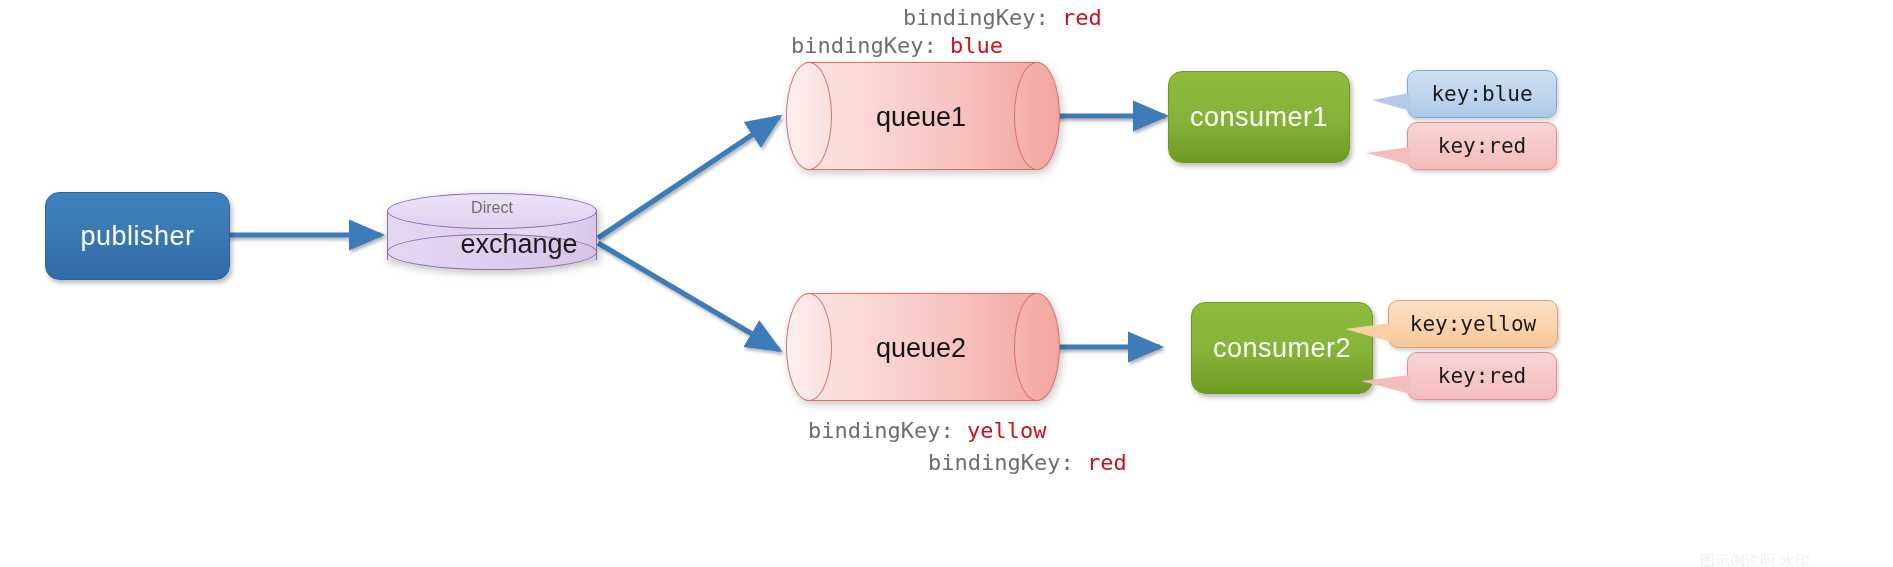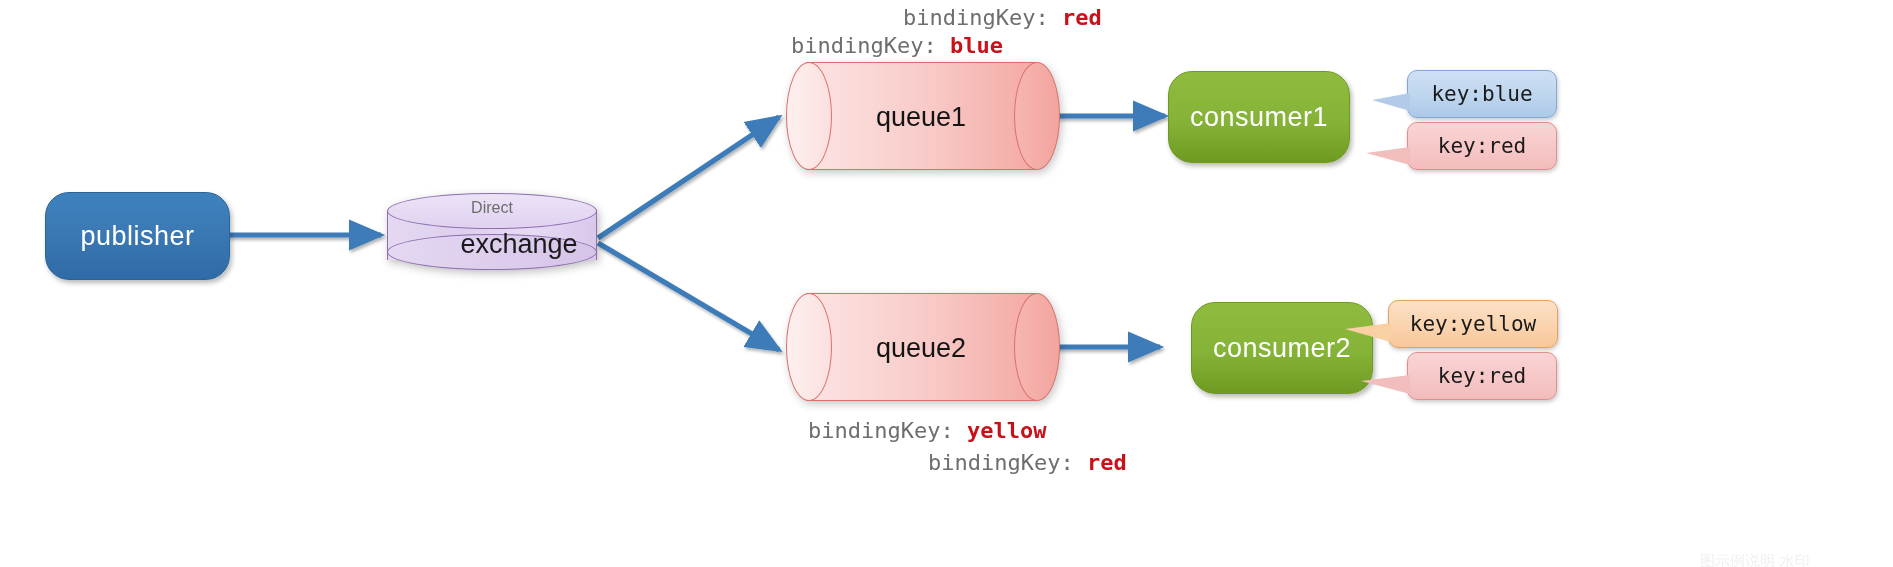--- a/index.html
+++ b/index.html
@@ -34,21 +34,21 @@
     white-space: nowrap;
     font-family: Liberation Sans, sans-serif;
   }
 
   
   .rbox {
     position: absolute;
     display: flex;
     align-items: center;
     justify-content: center;
-    border-radius: 24px;
+    border-radius: 14px;
     box-shadow: 2px 3px 5px rgba(0,0,0,0.28);
     color: #ffffff;
     font-size: 27px;
     letter-spacing: 0.5px;
   }
   .rbox.publisher {
     background: linear-gradient(to bottom, #3d82bd 0%, #3b79b4 45%, #2f6ba6 100%);
     border: 1px solid #2c6396;
   }
   .rbox.consumer {
@@ -143,21 +143,21 @@
 
   
   .binding {
     position: absolute;
     white-space: nowrap;
     font-size: 22px;
     color: #6e6e6e;
     font-family: "DejaVu Sans Mono", "Liberation Mono", monospace;
   }
   .binding .val {
-    font-weight: bold;
+    font-weight: normal;
   }
 
   
   .bubble {
     position: absolute;
     border-radius: 10px;
     display: flex;
     align-items: center;
     justify-content: center;
     font-size: 21px;

